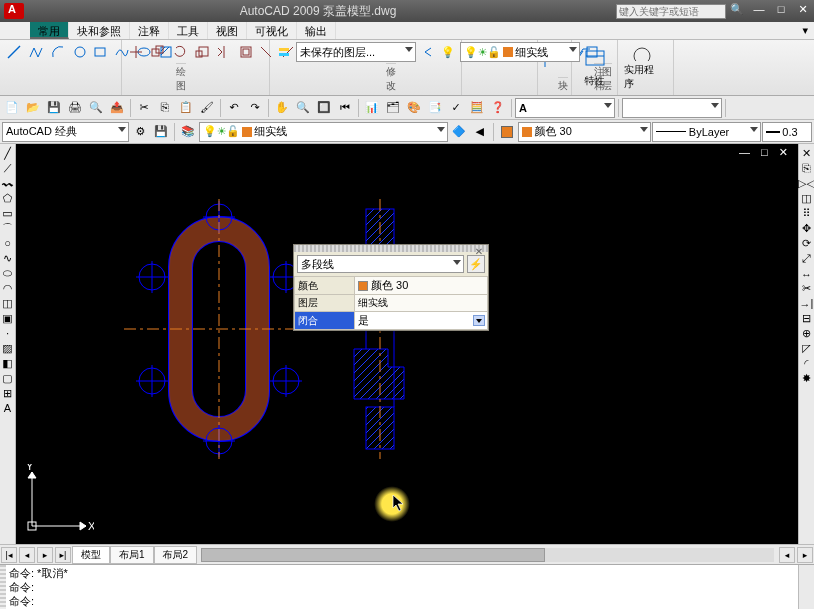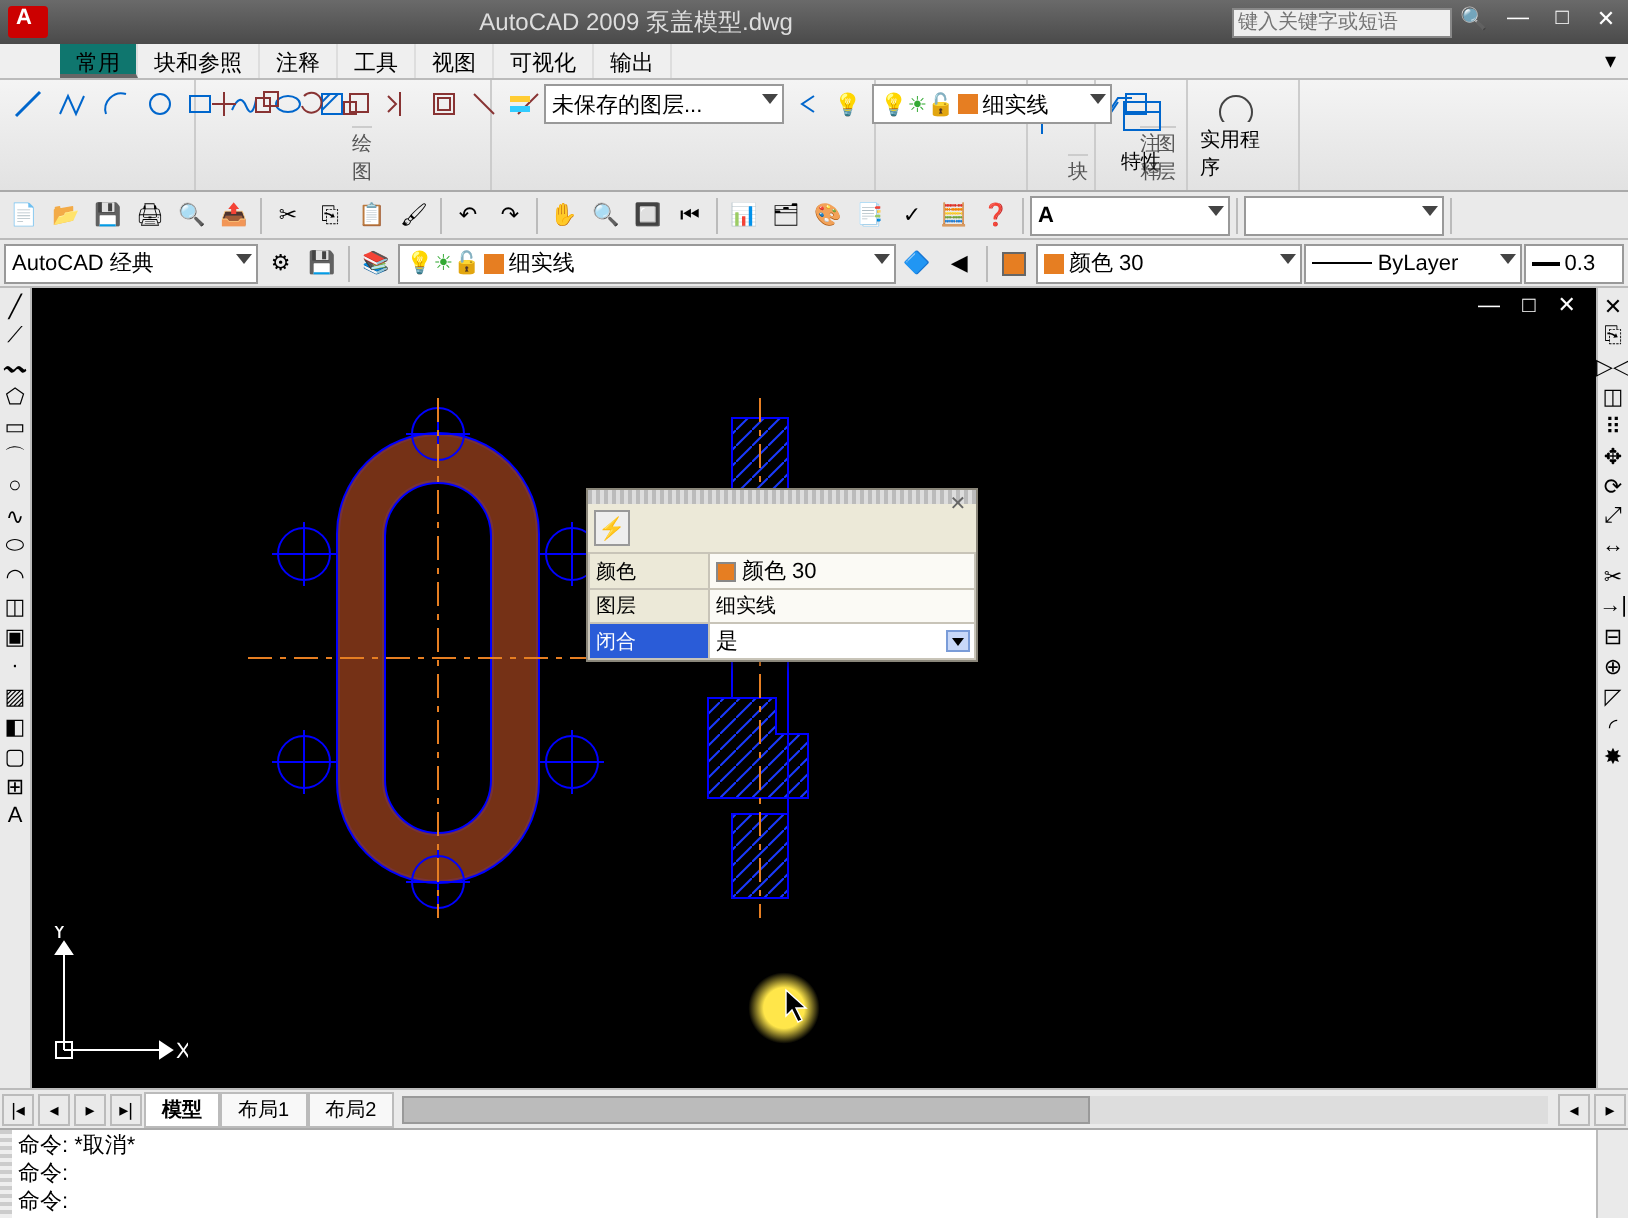--- a/index.html
+++ b/index.html
@@ -72,21 +72,21 @@
 .palette .ddcell .arrow::after { content:""; position:absolute; left:2px; top:3px; border-left:3px solid transparent; border-right:3px solid transparent; border-top:4px solid #000; }
 
 .click-hl { position:absolute; left:358px; top:342px; width:36px; height:36px; border-radius:50%; background:radial-gradient(circle,#ffe64a 40%,rgba(255,230,74,0) 70%); pointer-events:none; }
 .cursor { position:absolute; left:376px; top:350px; width:14px; height:18px; pointer-events:none; }
 .cursor svg { width:14px; height:18px; }
 
 
 .bottabs { height:20px; background:#eaeaea; border-top:1px solid #bbb; display:flex; align-items:center; }
 .bottabs .navb { width:16px; height:16px; border:1px solid #bbb; margin:0 1px; cursor:pointer; text-align:center; font-size:9px; line-height:14px; }
 .bottabs .mtab { padding:1px 8px; border:1px solid #bbb; background:#f8f8f8; cursor:pointer; font-size:10px; }
-.bottabs .mtab.active { background:#fff; font-weight:bold; }
+.bottabs .mtab.active { background:#fff; font-weight:normal; }
 .bottabs .scroll { flex:1; height:14px; background:#ddd; margin:0 4px; position:relative; }
 .bottabs .thumb { position:absolute; left:0; width:60%; height:100%; background:#bbb; border:1px solid #999; }
 
 
 .cmdarea { height:48px; background:#fff; border-top:1px solid #aaa; display:flex; }
 .cmdgrip { width:6px; background:repeating-linear-gradient(#ccc,#ccc 2px,#eee 2px,#eee 4px); }
 .cmdtext { flex:1; padding:1px 3px; font-family:SimSun,monospace; font-size:11px; line-height:14px; overflow:hidden; }
 .cmdscroll { width:16px; background:#eaeaea; border-left:1px solid #bbb; }
 </style>
 </head>
@@ -109,21 +109,21 @@
   <div class="tab">块和参照</div>
   <div class="tab">注释</div>
   <div class="tab">工具</div>
   <div class="tab">视图</div>
   <div class="tab">可视化</div>
   <div class="tab">输出</div>
   <div class="drop">▾</div>
 </div>
 
 <div class="ribbon">
-  <div class="panel" style="width:98px">
+  <div class="panel" style="width:122px">
     <div class="row">
       <div class="ibtn">
           <svg>
             <line x1="1" y1="13" x2="13" y2="1" stroke="#06c" stroke-width="1.5"></line>
           </svg>
         </div>
       <div class="ibtn">
           <svg>
             <polyline points="1,12 5,3 9,12 13,3" fill="none" stroke="#06c"></polyline>
           </svg>
@@ -230,20 +230,21 @@
         </div>
       <div class="ibtn">
           <svg>
             <circle cx="3" cy="3" r="1.5" fill="#833"></circle>
             <circle cx="11" cy="3" r="1.5" fill="#833"></circle>
             <circle cx="3" cy="11" r="1.5" fill="#833"></circle>
             <circle cx="11" cy="11" r="1.5" fill="#833"></circle>
           </svg>
         </div>
     </div>
+    <div class="label">修改</div>
   </div>
   <div class="panel" style="width:192px">
     <div class="row">
       <div class="ibtn">
           <svg>
             <rect x="2" y="3" width="10" height="3" fill="#fc3"></rect>
             <rect x="2" y="8" width="10" height="3" fill="#3cf"></rect>
           </svg>
         </div>
       <div class="combo" style="width:120px">
@@ -484,20 +485,24 @@
       <path d="M10 168 L10 200 L60 200 L60 168 L44 168 L44 150 L10 150 Z" fill="url(#h1)" stroke="#00f"></path>
       <line x1="36" y1="0" x2="36" y2="260" stroke="#e67e22" stroke-dasharray="12 4 3 4"></line>
       <line x1="22" y1="52" x2="22" y2="150" stroke="#00f"></line>
       <line x1="50" y1="52" x2="50" y2="208" stroke="#00f"></line>
     </svg>
 
     <div class="palette">
       <div class="grip"></div>
       <div class="close">✕</div>
       <div class="hdr">
+        <div class="combo">
+            <span>多段线</span>
+            <span class="arrow"></span>
+          </div>
         <div class="pbtn">⚡</div>
       </div>
       <table>
         <tbody>
             <tr>
               <td class="k">颜色</td>
               <td><span class="sw"></span><span>颜色 30</span></td>
             </tr>
         <tr>
               <td class="k">图层</td>

